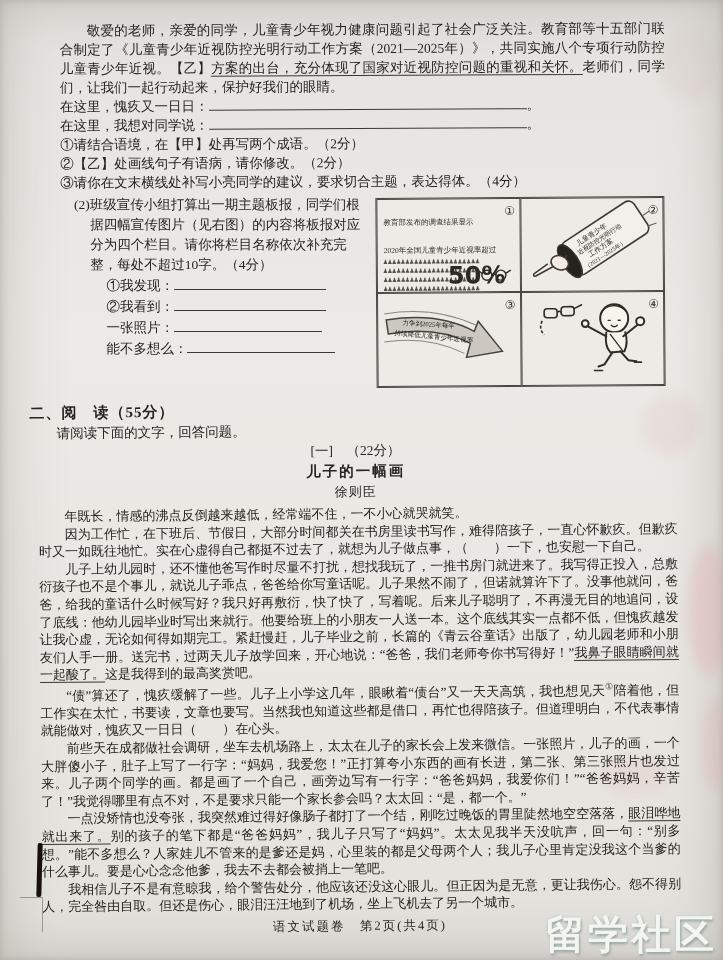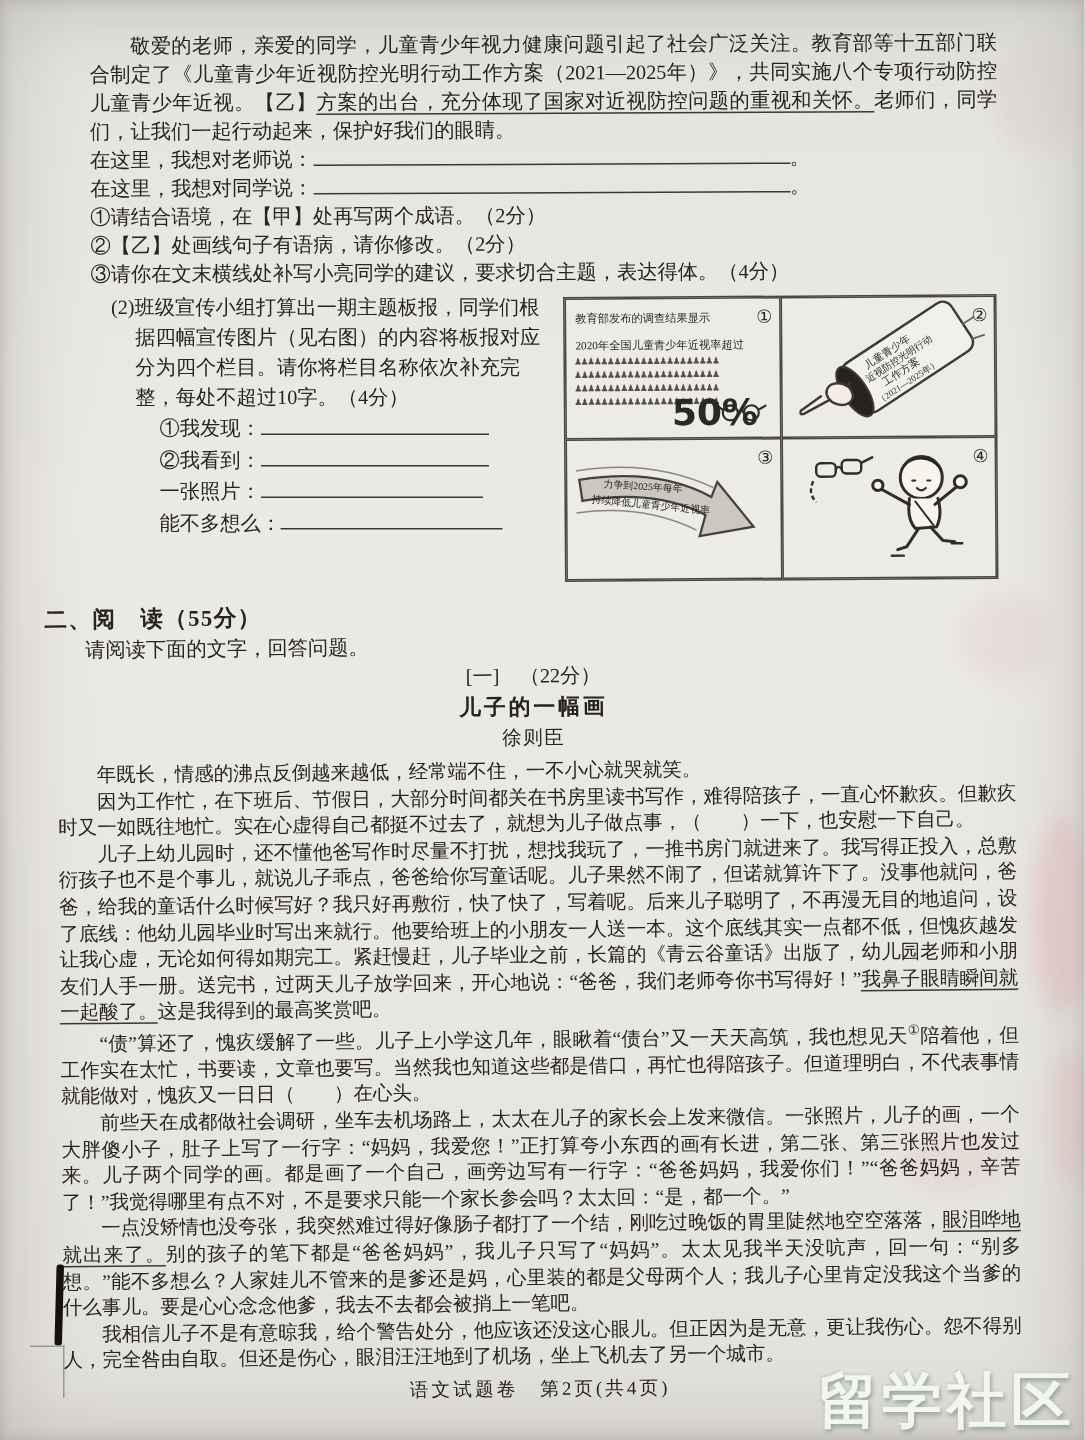--- a/index.html
+++ b/index.html
@@ -29,21 +29,21 @@
   .qline{margin:1px 0;}
 
   .item2{position:relative;margin:4px 58px 0 74px;font-size:13.5px;line-height:20px;}
   .figure4{
     float:right;width:287px;height:188px;margin:2px 0 4px 10px;
     border:1.5px solid #4a4743;background:#edebe6;transform:rotate(-.4deg);
     display:grid;grid-template-columns:1fr 1fr;grid-template-rows:1fr 1fr;
   }
   .panel{position:relative;border:0.75px solid #4a4743;overflow:hidden;}
   .pnum{position:absolute;top:2px;right:4px;font-size:12px;color:#2b2926;}
-  .p1txt{font-size:7.5px;line-height:10px;margin:8px 4px 0 6px;color:#2b2926;white-space:nowrap;}
+  .p1txt{font-size:7.5px;line-height:10px;margin:18px 4px 0 6px;color:#2b2926;white-space:nowrap;}
   .crowd{font-family:"DejaVu Sans",sans-serif;font-size:6px;line-height:7px;letter-spacing:-1px;color:#55504b;margin:2px 2px 0 5px;white-space:nowrap;overflow:hidden;}
   .fifty{position:absolute;right:14px;bottom:6px;font-size:24px;font-weight:bold;font-family:"DejaVu Sans",sans-serif;color:#2b2926;}
   .p1glasses{position:absolute;right:8px;bottom:4px;}
   .item2 .hang{padding-left:0;text-indent:-1.2em;margin-left:1.2em;}
   .slotlist{margin:0 0 0 2.4em;}
   .slotlist div{margin:1px 0;}
 
   .sec2{margin:10px 40px 0 32px;transform:rotate(-.55deg);}
   .sec2-title{font-size:15px;font-weight:bold;letter-spacing:1px;margin:0;}
   .sec2-intro{font-size:13.5px;margin:2px 0 0 2em;}
@@ -73,21 +73,21 @@
 
 <div class="vignette"></div>
 <div class="smudge sm1"></div>
 <div class="smudge sm2"></div>
 <div class="smudge sm3"></div>
 <div class="smudge sm4"></div>
 <div class="smudge sm5"></div>
 
 <div class="top-block">
   <p class="indent"><span>敬爱的老师，亲爱的同学，儿童青少年视力健康问题引起了社会广泛关注。教育部等十五部门联合制定了《儿童青少年近视防控光明行动工作方案（2021—2025年）》，共同实施八个专项行动防控儿童青少年近视。</span><span>【乙】</span><span class="uline">方案的出台，充分体现了国家对近视防控问题的重视和关怀。</span><span>老师们，同学们，让我们一起行动起来，保护好我们的眼睛。</span></p>
-  <p class="fillline"><span>在这里，我想对老师说：</span><span class="blank" style="width:318px"></span><span>。</span></p>
+  <p class="fillline"><span>在这里，愧疚又一日日：</span><span class="blank" style="width:318px"></span><span>。</span></p>
   <p class="fillline"><span>在这里，我想对同学说：</span><span class="blank" style="width:318px"></span><span>。</span></p>
   <p class="qline">①请结合语境，在【甲】处再写两个成语。（2分）</p>
   <p class="qline">②【乙】处画线句子有语病，请你修改。（2分）</p>
   <p class="qline">③请你在文末横线处补写小亮同学的建议，要求切合主题，表达得体。（4分）</p>
 </div>
 
 <div class="item2">
 
   <div class="figure4">
 

